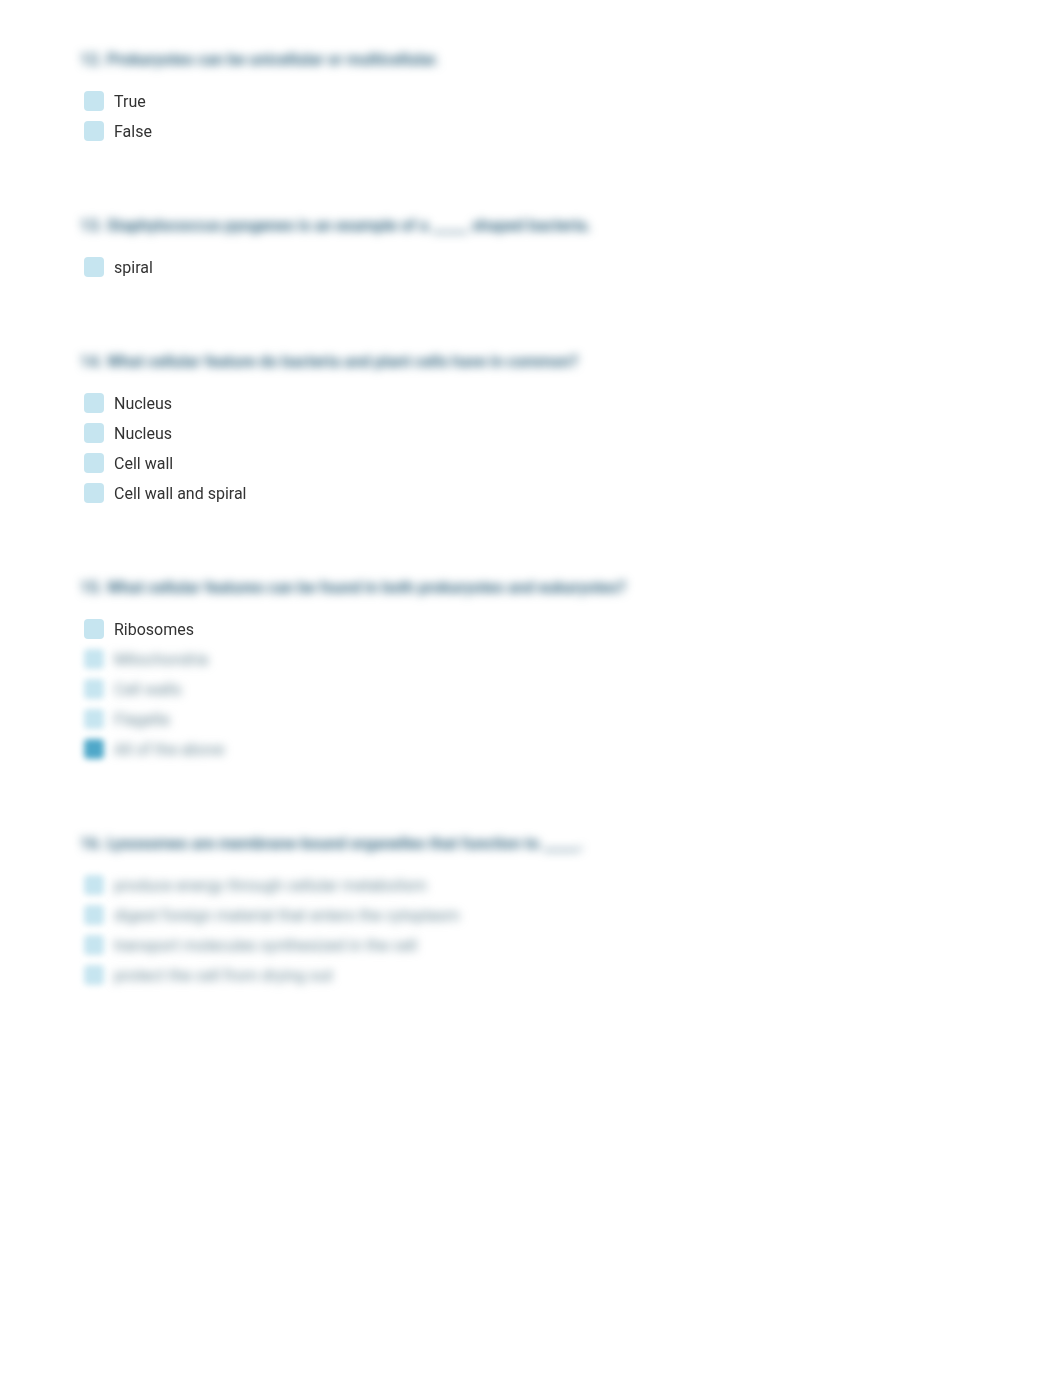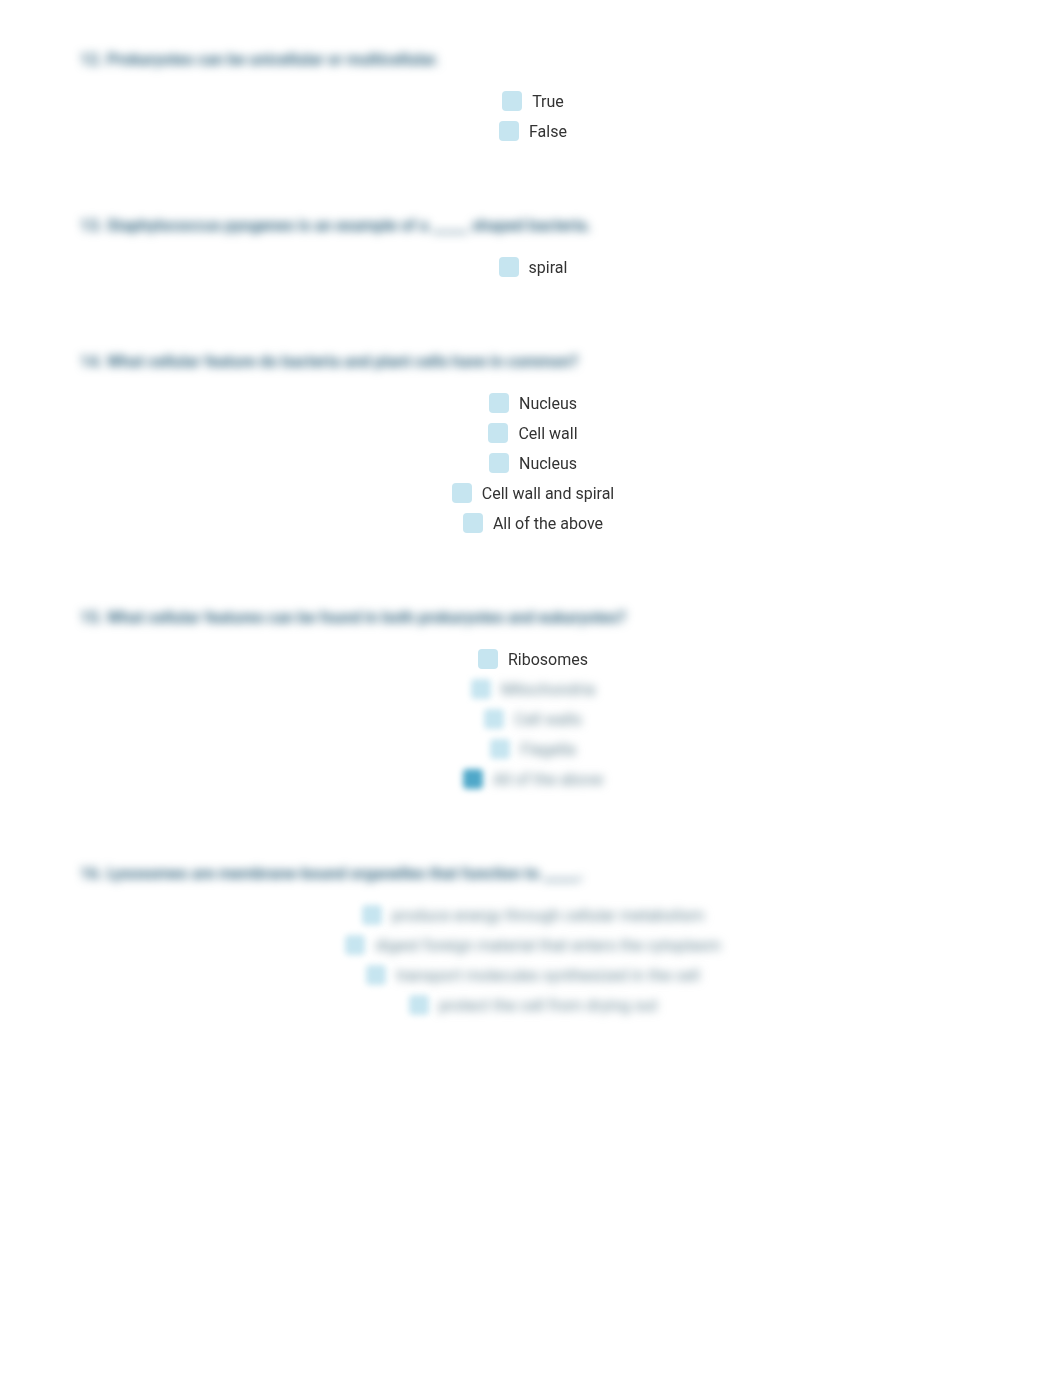--- a/index.html
+++ b/index.html
@@ -23,21 +23,20 @@
       color: #2b5f7a;
       margin-bottom: 22px;
       filter: blur(5px);
       user-select: none;
     }
     .option {
       display: flex;
       align-items: center;
       margin-bottom: 10px;
       padding-left: 4px;
-      justify-content: center;
     }
     .option-box {
       width: 20px;
       height: 20px;
       background: #c6e5f0;
       border-radius: 4px;
       margin-right: 10px;
       flex-shrink: 0;
       position: relative;
     }
@@ -80,33 +79,29 @@
       </div>
     </div>
     <div class="question-block">
       <div class="question-text">14. What cellular feature do bacteria and plant cells have in common?</div>
       <div class="option">
         <div class="option-box"></div>
         <div class="option-label">Nucleus</div>
       </div>
       <div class="option">
         <div class="option-box"></div>
+        <div class="option-label">Nucleus</div>
+      </div>
+      <div class="option">
+        <div class="option-box"></div>
         <div class="option-label">Cell wall</div>
       </div>
       <div class="option">
         <div class="option-box"></div>
-        <div class="option-label">Nucleus</div>
-      </div>
-      <div class="option">
-        <div class="option-box"></div>
         <div class="option-label">Cell wall and spiral</div>
-      </div>
-      <div class="option">
-        <div class="option-box"></div>
-        <div class="option-label">All of the above</div>
       </div>
     </div>
     <div class="question-block">
       <div class="question-text">15. What cellular features can be found in both prokaryotes and eukaryotes?</div>
       <div class="option">
         <div class="option-box"></div>
         <div class="option-label">Ribosomes</div>
       </div>
       <div class="option blurred">
         <div class="option-box"></div>

